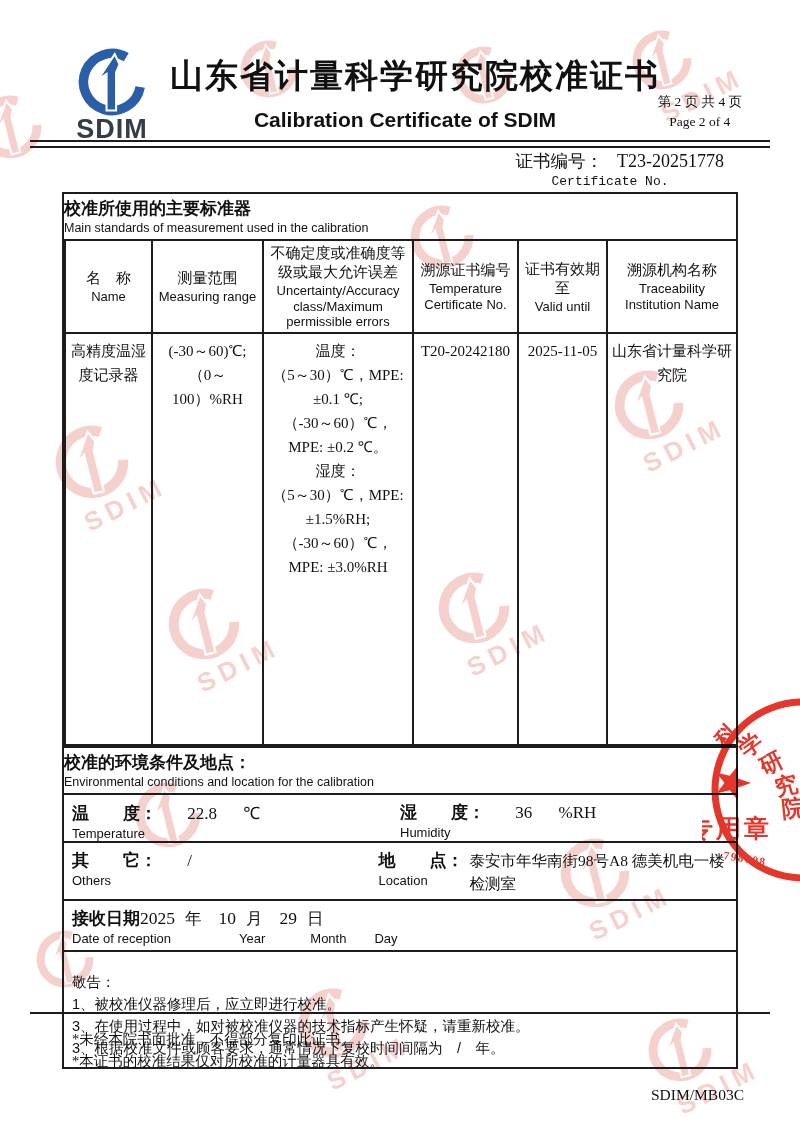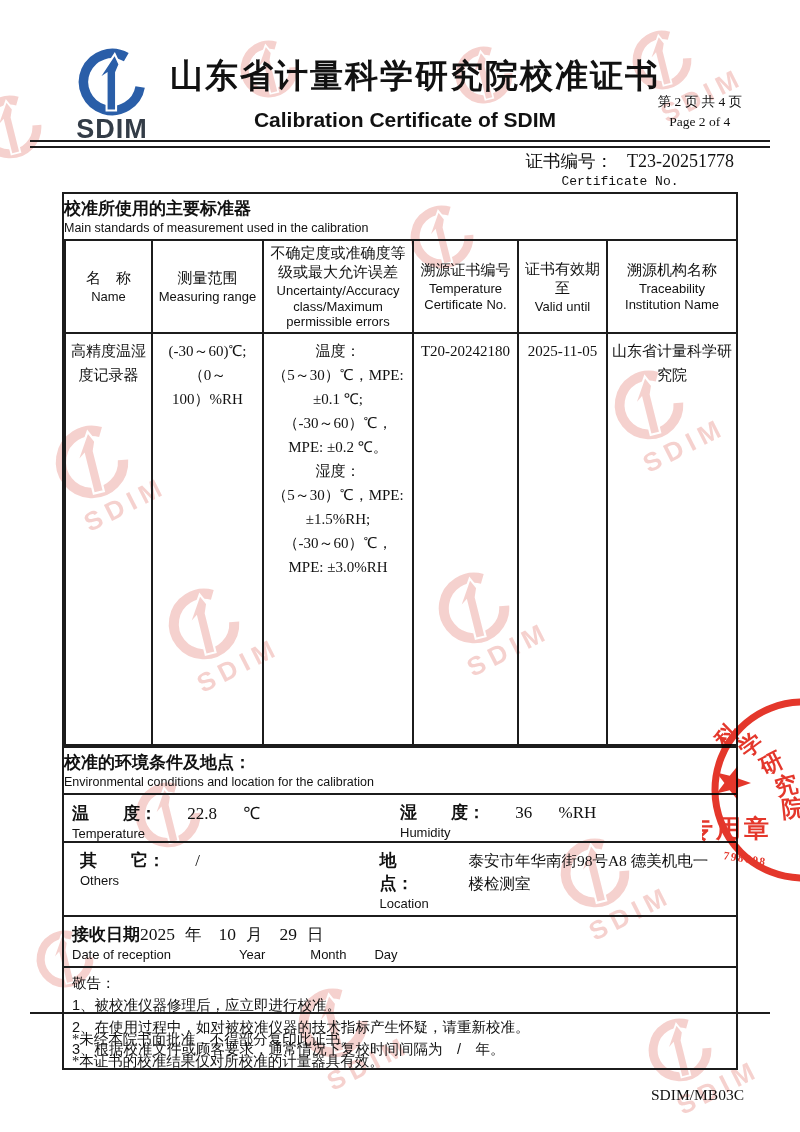--- a/index.html
+++ b/index.html
@@ -14,21 +14,21 @@
   .logo{position:absolute;left:58px;top:48px;width:108px;text-align:center;z-index:1;}
   .logo-mark{color:#2a5ea8;}
   .logo-text{margin-top:-6px;font-family:"Liberation Sans",sans-serif;font-weight:bold;
       font-size:27px;letter-spacing:1px;color:#333c47;}
   .titles{position:absolute;left:170px;top:54px;width:470px;text-align:center;z-index:1;}
   .title-cn{font-size:33px;font-weight:bold;letter-spacing:2px;white-space:nowrap;}
   .title-en{margin-top:9px;font-family:"Liberation Sans",sans-serif;font-weight:bold;font-size:21px;}
   .pageinfo{position:absolute;right:58px;top:92px;text-align:center;z-index:1;font-size:13.5px;line-height:20px;}
   .rule-double{position:absolute;left:30px;right:30px;top:140px;height:4px;
       border-top:2.5px solid #1c1c1c;border-bottom:2px solid #1c1c1c;z-index:1;}
-  .certno{position:absolute;right:66px;top:149px;z-index:1;}
+  .certno{position:absolute;right:76px;top:149px;z-index:1;}
   .certno-line{font-size:17.5px;}
   .certno-line .certno-value{margin-left:14px;font-size:18px;}
   .certno-en{margin-top:1px;padding-left:36px;font-family:Liberation Mono, monospace;font-size:13px;}
   
   .frame{position:absolute;left:62px;top:192px;width:676px;z-index:1;
       border:2px solid #1c1c1c;box-sizing:border-box;background:transparent;}
   .sec-title{padding:3px 0 4px;}
   .st-cn{font-family:"Liberation Sans",sans-serif;font-weight:bold;font-size:17px;}
   .st-en{font-family:"Liberation Sans",sans-serif;font-size:12.5px;margin-top:1px;}
   table.std{width:100%;border-collapse:collapse;table-layout:fixed;}
@@ -39,34 +39,34 @@
   table.std tbody td{height:400px;vertical-align:top;text-align:center;padding:5px 2px;
       font-size:15px;line-height:1.6;white-space:pre-line;}
   .bordered-sec{border-top:2px solid #1c1c1c;}
   .env-vals{display:flex;padding:6px 8px 0;}
   .env-item{width:50%;}
   .kv-line{font-size:17px;}
   .kv-lbl{font-family:"Liberation Sans",sans-serif;font-weight:600;font-size:17px;}
   .kv-val{margin-left:26px;}
   .kv-unit{margin-left:22px;}
   .kv-en{font-family:"Liberation Sans",sans-serif;font-size:13px;margin-top:1px;}
-  .env-others{display:flex;padding:6px 16px 4px;gap:32px;}
+  .env-others{display:flex;padding:6px 8px 4px;gap:32px;}
   .others-block{width:44%;}
   .loc-block{width:56%;display:flex;}
   .loc-val{width:258px;margin-left:6px;font-size:15.5px;line-height:1.5;}
   .date-sec{padding:6px 8px 4px;}
   .date-line{font-size:17.5px;}
   .date-lbl{font-family:"Liberation Sans",sans-serif;font-weight:600;font-size:17px;}
   .d-val{margin-right:10px;}
   .d-unit{margin-right:17px;font-size:16.5px;}
   .date-en{font-family:"Liberation Sans",sans-serif;font-size:13px;margin-top:1px;}
   .date-en .de-lbl{margin-right:68px;}
   .date-en .de-y{margin-right:45px;}
   .date-en .de-m{margin-right:28px;}
-  .notice{padding:4px 8px 8px;font-family:"Liberation Sans",sans-serif;font-size:14.5px;line-height:1.52;}
+  .notice{padding:19px 8px 8px;font-family:"Liberation Sans",sans-serif;font-size:14.5px;line-height:1.52;}
   
   .rule-bottom{position:absolute;left:30px;right:30px;top:1012px;border-top:2.5px solid #1c1c1c;z-index:1;}
   .footnotes{position:absolute;left:72px;top:1028px;font-size:14.5px;line-height:1.55;z-index:1;}
   .doccode{position:absolute;right:56px;top:1086px;font-size:15.5px;z-index:1;}
   
   .stamp{position:absolute;left:702px;top:685px;z-index:3;mix-blend-mode:multiply;opacity:.93;}
   .stamp text{font-family:"Liberation Serif",serif;}
 </style>
 </head>
 <body>
@@ -260,21 +260,21 @@
         <span class="date-lbl">接收日期</span><span class="d-val">2025</span><span class="d-unit">年</span><span class="d-val">10</span><span class="d-unit">月</span><span class="d-val">29</span><span class="d-unit">日</span>
       </div>
       <div class="date-en">
         <span class="de-lbl">Date of reception</span><span class="de-y">Year</span><span class="de-m">Month</span><span>Day</span>
       </div>
     </div>
 
     <div class="notice bordered-sec">
       <div>敬告：</div>
       <div>1、被校准仪器修理后，应立即进行校准。</div>
-      <div>2、在使用过程中，如对被校准仪器的技术指标产生怀疑，请重新校准。</div>
+      <div>3、在使用过程中，如对被校准仪器的技术指标产生怀疑，请重新校准。</div>
       <div>3、根据校准文件或顾客要求，通常情况下复校时间间隔为　/　年。</div>
     </div>
 
   </div>
 
   <div class="rule-bottom"></div>
   <div class="footnotes">
     <div>*未经本院书面批准，不得部分复印此证书。</div>
     <div>*本证书的校准结果仅对所校准的计量器具有效。</div>
   </div>

